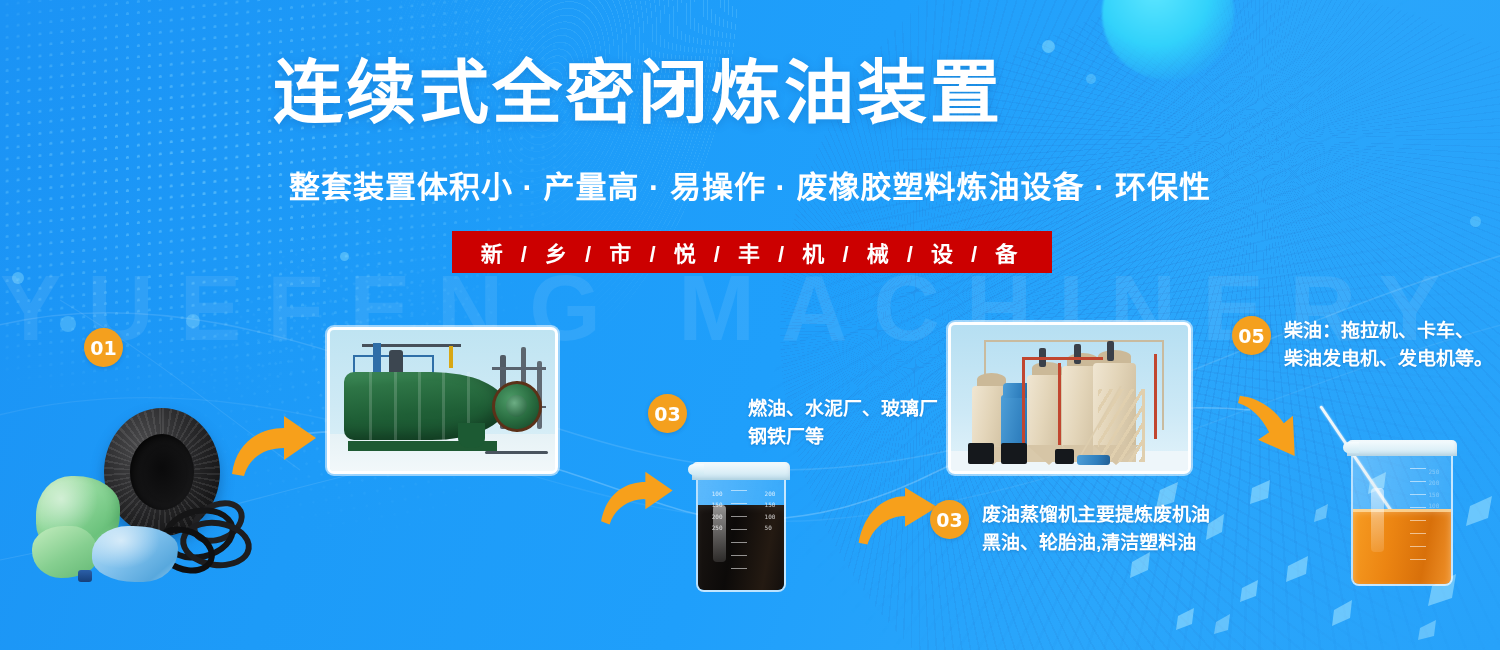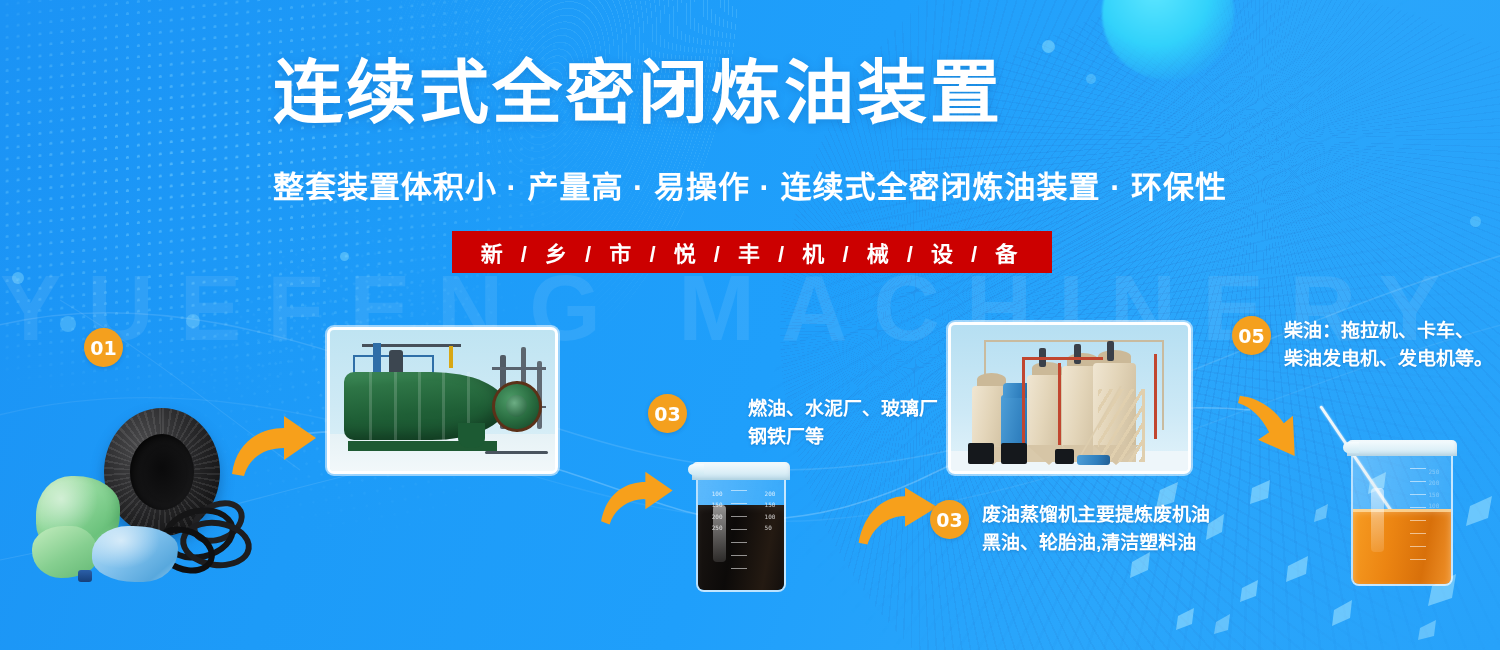--- a/index.html
+++ b/index.html
@@ -454,21 +454,21 @@
         <polygon points="196,40 208,34 206,48 194,52"></polygon>
         <polygon points="96,152 110,144 108,160 94,164"></polygon>
         <polygon points="300,158 316,150 314,166 298,170"></polygon>
       </g>
     </svg>
 
     <div class="watermark">YUEFENG MACHINERY</div>
   </div>
 
   <div class="headline">连续式全密闭炼油装置</div>
-  <div class="subheadline">整套装置体积小 · 产量高 · 易操作 · 连续式全密闭炼油装置 · 环保性</div>
+  <div class="subheadline">整套装置体积小 · 产量高 · 易操作 · 废橡胶塑料炼油设备 · 环保性</div>
   <div class="redbar">
     <span>新 / 乡 / 市 / 悦 / 丰 / 机 / 械 / 设 / 备</span>
   </div>
 
   <div id="scrap">
     <div class="tire-outer">
       <div class="tire-tread"></div>
       <div class="tire-inner"></div>
     </div>
     <div class="hose h4"></div>

